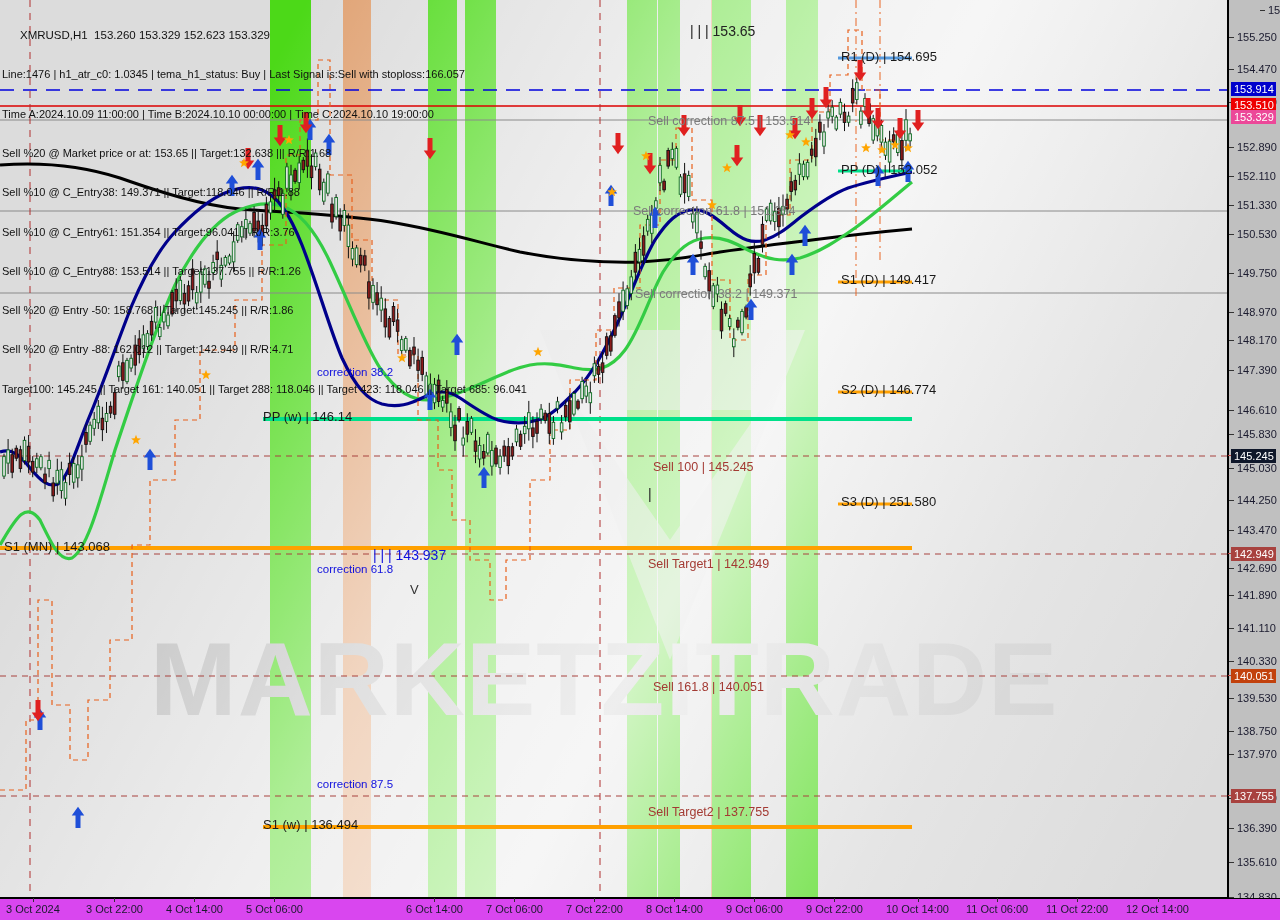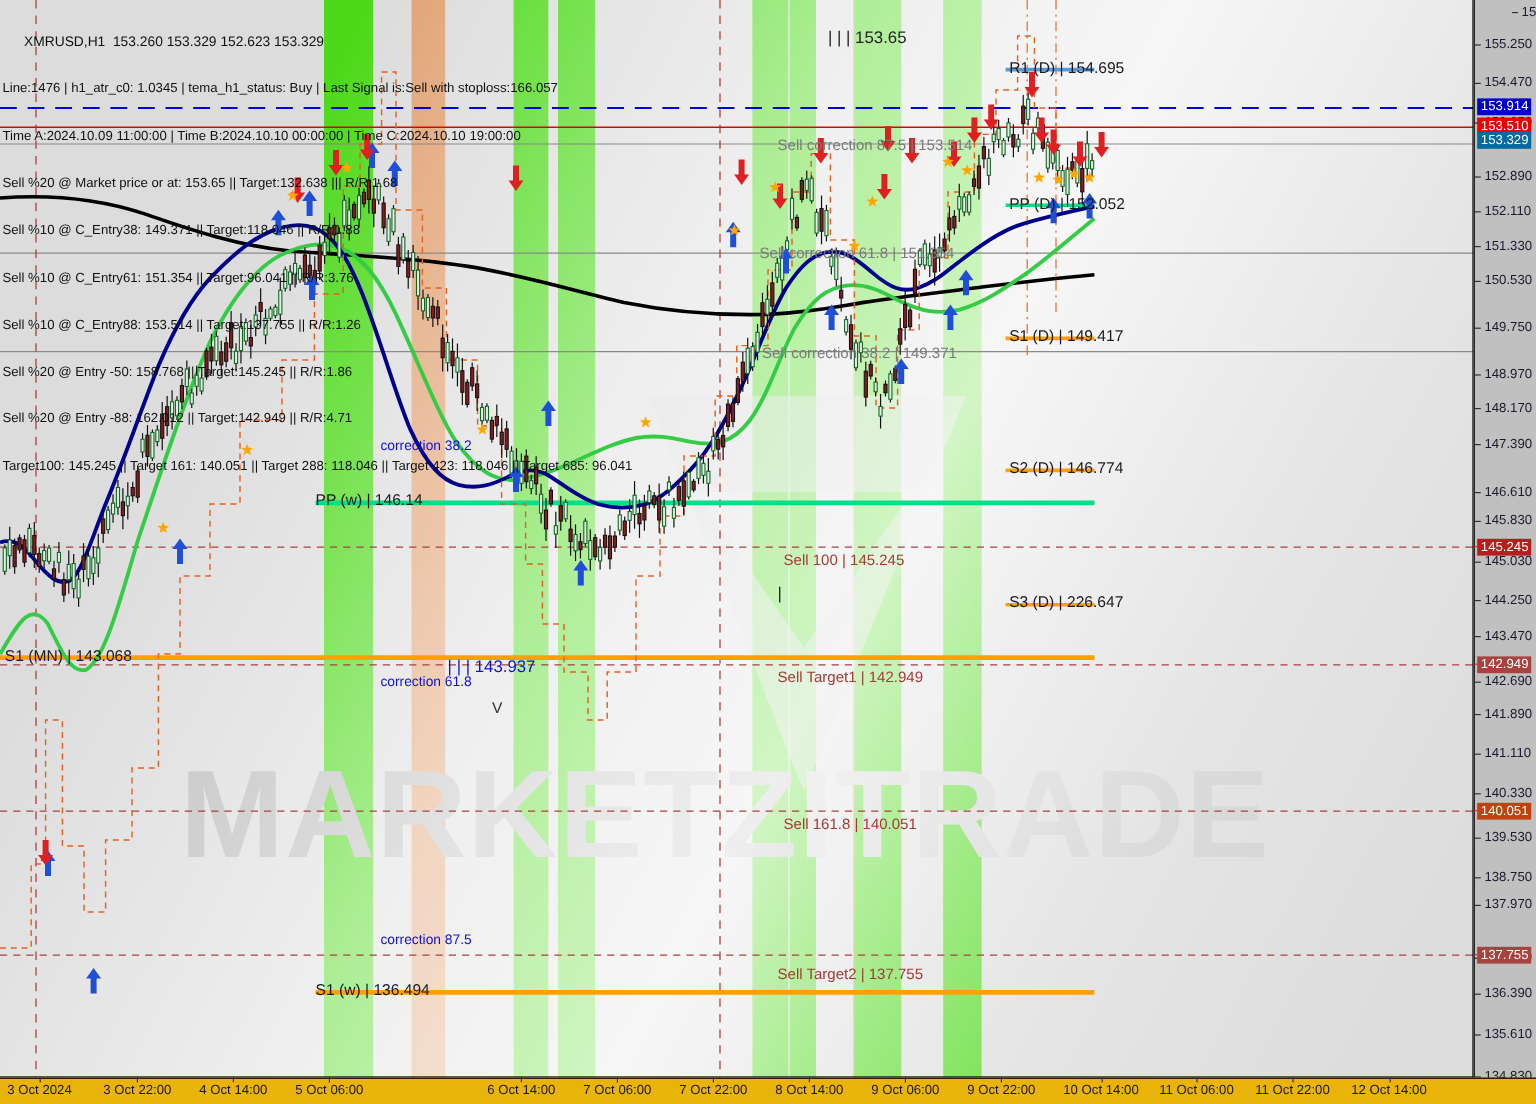--- a/index.html
+++ b/index.html
@@ -97,21 +97,21 @@
     content: "";
     position: absolute; left: -4px; top: 6px;
     width: 4px; border-top: 1px dashed #b03a3a;
   }
 
   
   #xaxis {
     position: absolute;
     left: 0; top: 898px;
     width: 1280px; height: 22px;
-    background: #eab308;
+    background: #d946ef;
     border-top: 1px solid #000;
   }
   .xtick {
     position: absolute; top: 4px;
     font-size: 11px; color: #1a1a2e;
     white-space: nowrap;
   }
   .xtick .tk {
     position: absolute; left: 50%; top: -5px;
     height: 4px; border-left: 1px solid #333;
@@ -740,21 +740,21 @@
         <div>Sell %20 @ Entry -50: 158.768 || Target:145.245 || R/R:1.86</div>
         <div>Sell %20 @ Entry -88: 162.012 || Target:142.949 || R/R:4.71</div>
         <div>Target100: 145.245 || Target 161: 140.051 || Target 288: 118.046 || Target 423: 118.046 || Target 685: 96.041</div>
       </div>
 
       <div id="levels-layer">
           <div class="lbl lbl-dark" style="left: 841px; top: 50px; font-size: 13px;">R1 (D) | 154.695</div>
           <div class="lbl lbl-dark" style="left: 841px; top: 163px; font-size: 13px;">PP (D) | 152.052</div>
           <div class="lbl lbl-dark" style="left: 841px; top: 273px; font-size: 13px;">S1 (D) | 149.417</div>
           <div class="lbl lbl-dark" style="left: 841px; top: 383px; font-size: 13px;">S2 (D) | 146.774</div>
-          <div class="lbl lbl-dark" style="left: 841px; top: 495px; font-size: 13px;">S3 (D) | 226.647</div>
+          <div class="lbl lbl-dark" style="left: 841px; top: 495px; font-size: 13px;">S3 (D) | 251.580</div>
           <div class="lbl lbl-dark" style="left: 263px; top: 410px; font-size: 13px;">PP (w) | 146.14</div>
           <div class="lbl lbl-dark" style="left: 4px; top: 540px; font-size: 13px;">S1 (MN) | 143.068</div>
           <div class="lbl lbl-dark" style="left: 263px; top: 818px; font-size: 13px;">S1 (w) | 136.494</div>
         </div>
       <div id="fibs-layer">
           <div class="lbl" style="left: 648px; top: 115px; color: rgb(122, 122, 122); font-size: 12.5px;">Sell correction 87.5 | 153.514</div>
           <div class="lbl" style="left: 633px; top: 205px; color: rgb(122, 122, 122); font-size: 12.5px;">Sell correction 61.8 | 151.354</div>
           <div class="lbl" style="left: 635px; top: 288px; color: rgb(122, 122, 122); font-size: 12.5px;">Sell correction 38.2 | 149.371</div>
           <div class="lbl" style="left: 653px; top: 461px; color: rgb(163, 58, 51); font-size: 12.5px;">Sell 100 | 145.245</div>
           <div class="lbl" style="left: 648px; top: 558px; color: rgb(163, 58, 51); font-size: 12.5px;">Sell Target1 | 142.949</div>
@@ -801,22 +801,22 @@
       <div class="ytick" style="top: 655px;">140.330<span class="dash"></span></div>
       <div class="ytick" style="top: 692px;">139.530<span class="dash"></span></div>
       <div class="ytick" style="top: 725px;">138.750<span class="dash"></span></div>
       <div class="ytick" style="top: 748px;">137.970<span class="dash"></span></div>
       <div class="ytick" style="top: 792px;">137.190<span class="dash"></span></div>
       <div class="ytick" style="top: 822px;">136.390<span class="dash"></span></div>
       <div class="ytick" style="top: 856px;">135.610<span class="dash"></span></div>
       <div class="ytick" style="top: 891px;">134.830<span class="dash"></span></div>
       <div class="ytag" style="top: 82px; background: rgb(0, 0, 204); color: rgb(255, 255, 255);">153.914</div>
       <div class="ytag" style="top: 98px; background: rgb(238, 0, 0); color: rgb(255, 255, 255);">153.510</div>
-      <div class="ytag" style="top: 110px; background: #0369a1; color: rgb(255, 255, 255);">153.329</div>
-      <div class="ytag dashmark" style="top: 449px; background: #b91c1c; color: rgb(255, 255, 255);">145.245</div>
+      <div class="ytag" style="top: 110px; background: #ec4899; color: rgb(255, 255, 255);">153.329</div>
+      <div class="ytag dashmark" style="top: 449px; background: #0f172a; color: rgb(255, 255, 255);">145.245</div>
       <div class="ytag dashmark" style="top: 547px; background: rgb(168, 66, 63); color: rgb(255, 255, 255);">142.949</div>
       <div class="ytag dashmark" style="top: 669px; background: #c2410c; color: rgb(255, 255, 255);">140.051</div>
       <div class="ytag dashmark" style="top: 789px; background: rgb(168, 66, 63); color: rgb(255, 255, 255);">137.755</div>
     </div>
 
   <div id="xaxis">
       <div class="xtick" style="left: 6px;">3 Oct 2024<span class="tk"></span></div>
       <div class="xtick" style="left: 86px;">3 Oct 22:00<span class="tk"></span></div>
       <div class="xtick" style="left: 166px;">4 Oct 14:00<span class="tk"></span></div>
       <div class="xtick" style="left: 246px;">5 Oct 06:00<span class="tk"></span></div>

